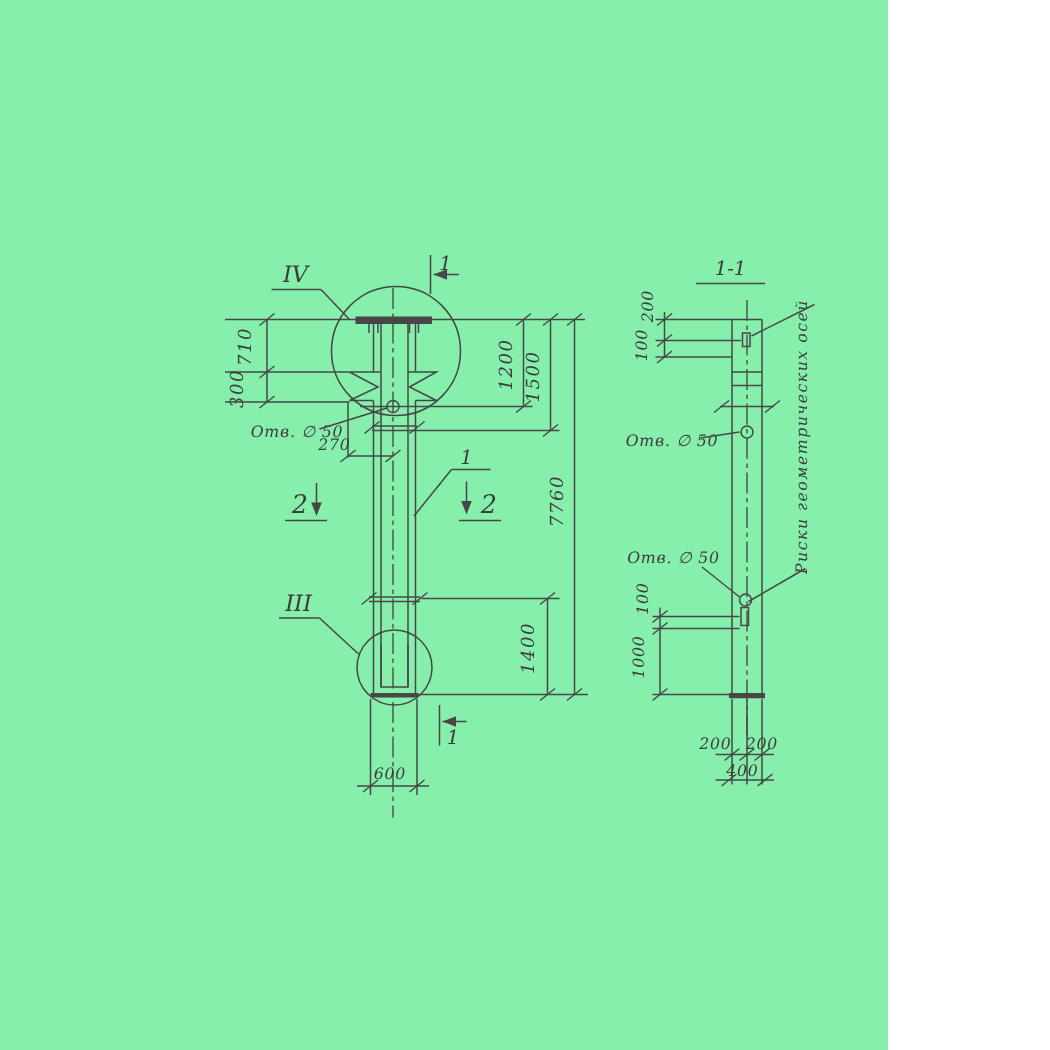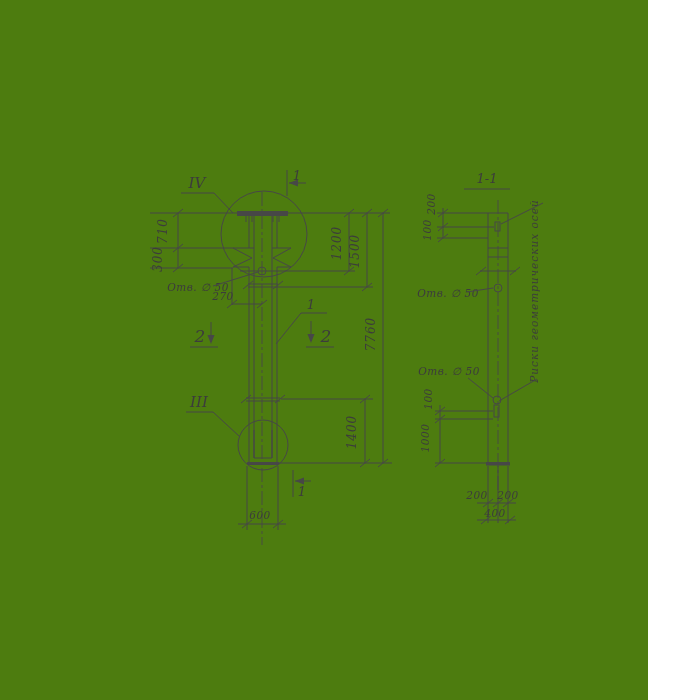--- a/index.html
+++ b/index.html
@@ -1,16 +1,16 @@
 <!DOCTYPE html>
 <html><head>
 <meta charset="utf-8">
 <style>
   html,body{margin:0;padding:0;background:#fff;}
-  .canvas{position:relative;width:648px;height:700px;background:#4d7c0f;overflow:hidden;
+  .canvas{position:relative;width:592px;height:700px;background:#86efac;overflow:hidden;
           font-family:"DejaVu Serif", serif;}
   svg{position:absolute;left:0;top:0;}
   svg line, svg path, svg circle, svg rect, svg polyline{stroke:#474747;stroke-width:1;fill:none;}
   svg .fill{fill:#474747;stroke:none;}
   svg .cl{stroke-dasharray:14 3 3 3;stroke-width:0.9;}
   svg text{fill:#3c3c3c;font-family:"DejaVu Serif", serif;font-style:italic;stroke:none;}
   svg .dim{font-size:12px;letter-spacing:1px;}
   svg .dims{font-size:10.5px;letter-spacing:0.5px;}
   svg .lbl{font-size:10.5px;letter-spacing:0.5px;}
   svg .mk{font-size:15px;}

